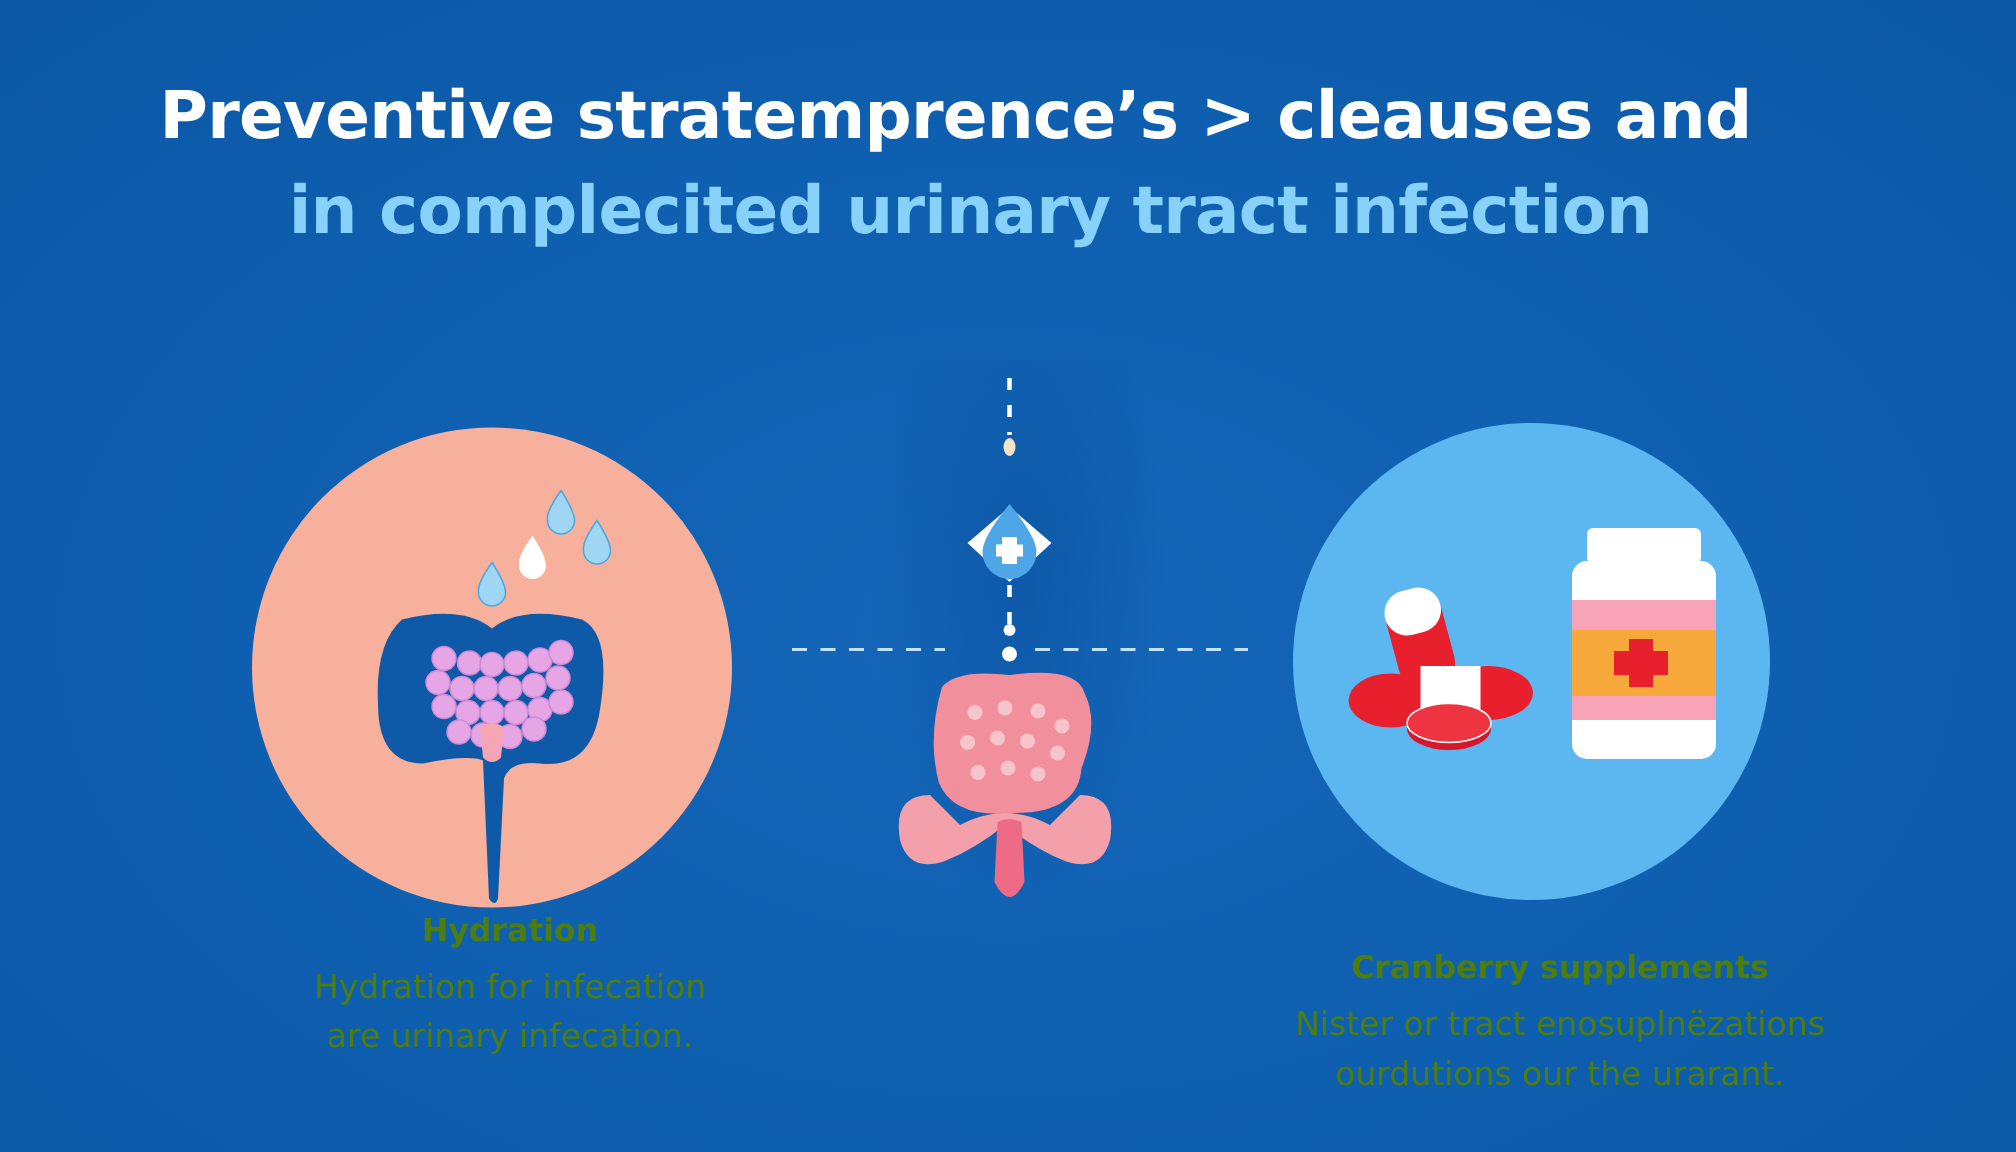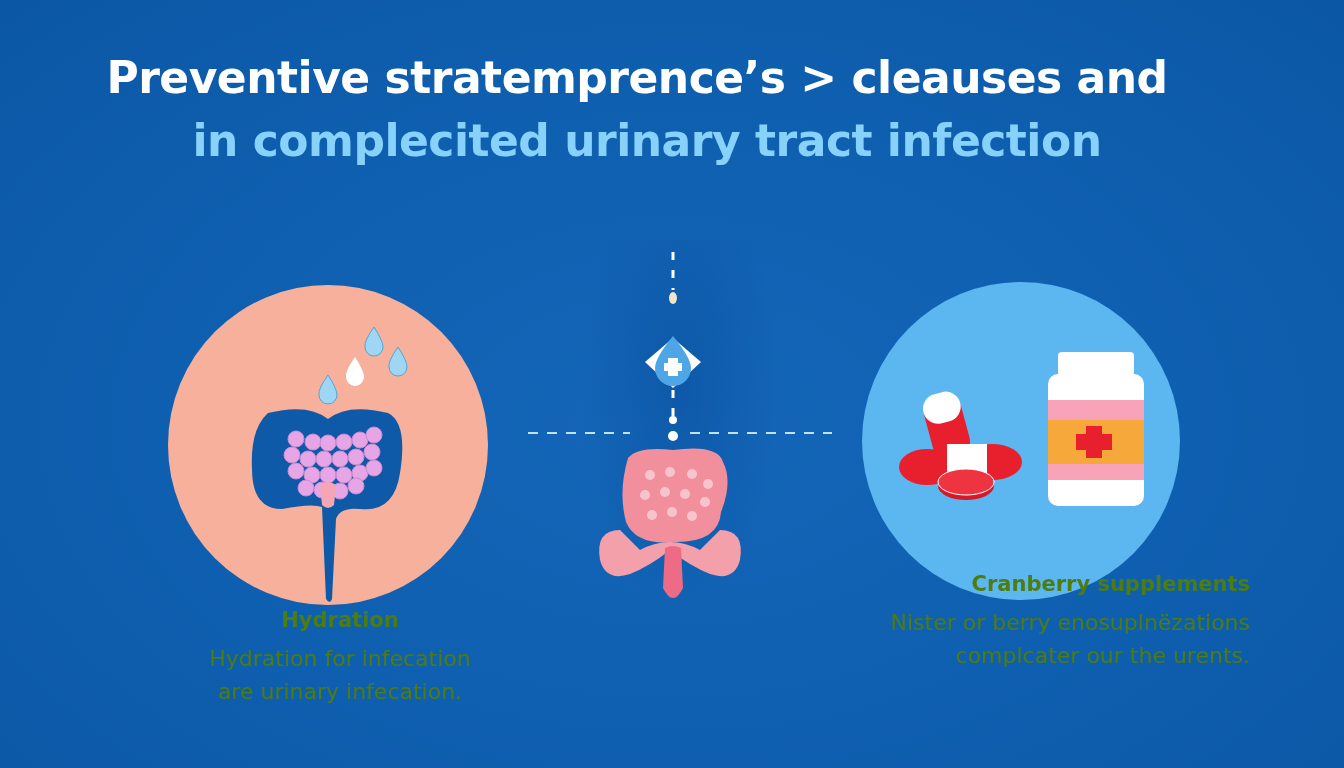--- a/index.html
+++ b/index.html
@@ -22,21 +22,21 @@
 
   .body-silhouette {
     position:absolute; left:580px; top:240px; width:200px; height:370px;
     background: radial-gradient(ellipse at 50% 40%, rgba(10,80,160,0.6), rgba(10,80,160,0) 70%);
   }
 
   .caption { position:absolute; text-align:center; color:#4d7c0f; }
   .cap-title { font-weight:bold; font-size:21px; }
   .cap-text  { font-size:22px; line-height:33px; margin-top:10px; }
   #cap-left  { left:150px; top:608px; width:380px; }
-  #cap-right { left:830px; top:572px; width:420px;text-align:right; }
+  #cap-right { left:830px; top:633px; width:420px; }
 
   svg { position:absolute; }
 </style>
 </head>
 <body>
 
 <div class="title l1">Preventive stratemprence’s &gt; cleauses and</div>
 <div class="title l2">in complecited urinary tract infection</div>
 
 <div class="circle" id="c-left"></div>
@@ -141,16 +141,16 @@
   <div class="cap-title">Hydration</div>
   <div class="cap-text">
     <div>Hydration for infecation</div>
     <div>are urinary infecation.</div>
   </div>
 </div>
 
 <div class="caption" id="cap-right">
   <div class="cap-title">Cranberry supplements</div>
   <div class="cap-text">
-    <div>Nister or berry enosuplnëzations</div>
-    <div>complcater our the urents.</div>
+    <div>Nister or tract enosuplnëzations</div>
+    <div>ourdutions our the urarant.</div>
   </div>
 </div>
 
 </body></html>

